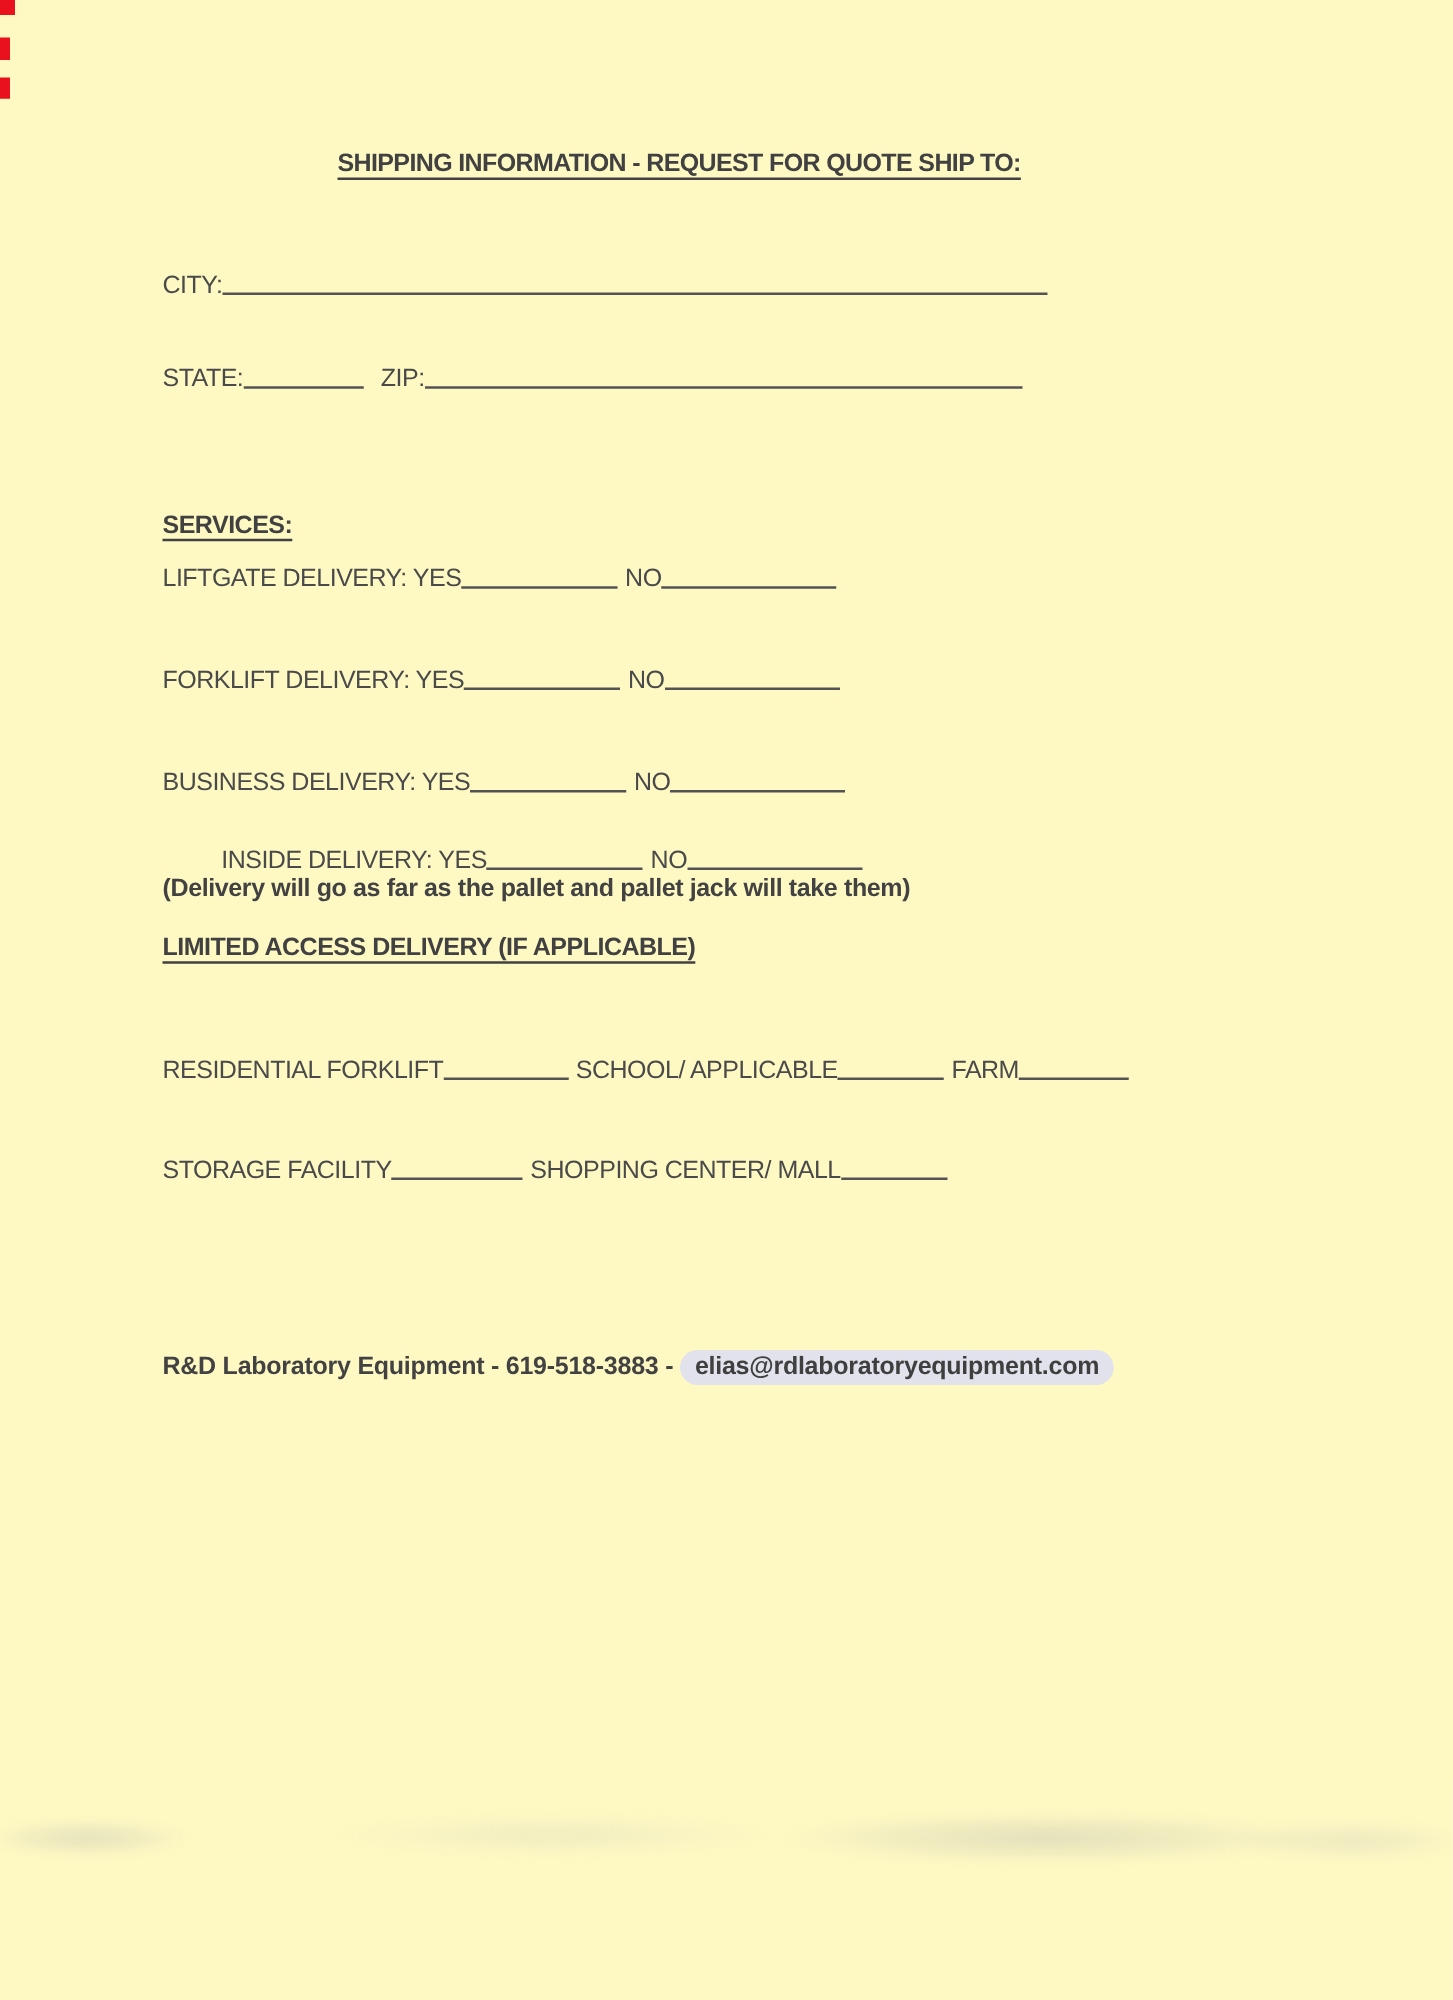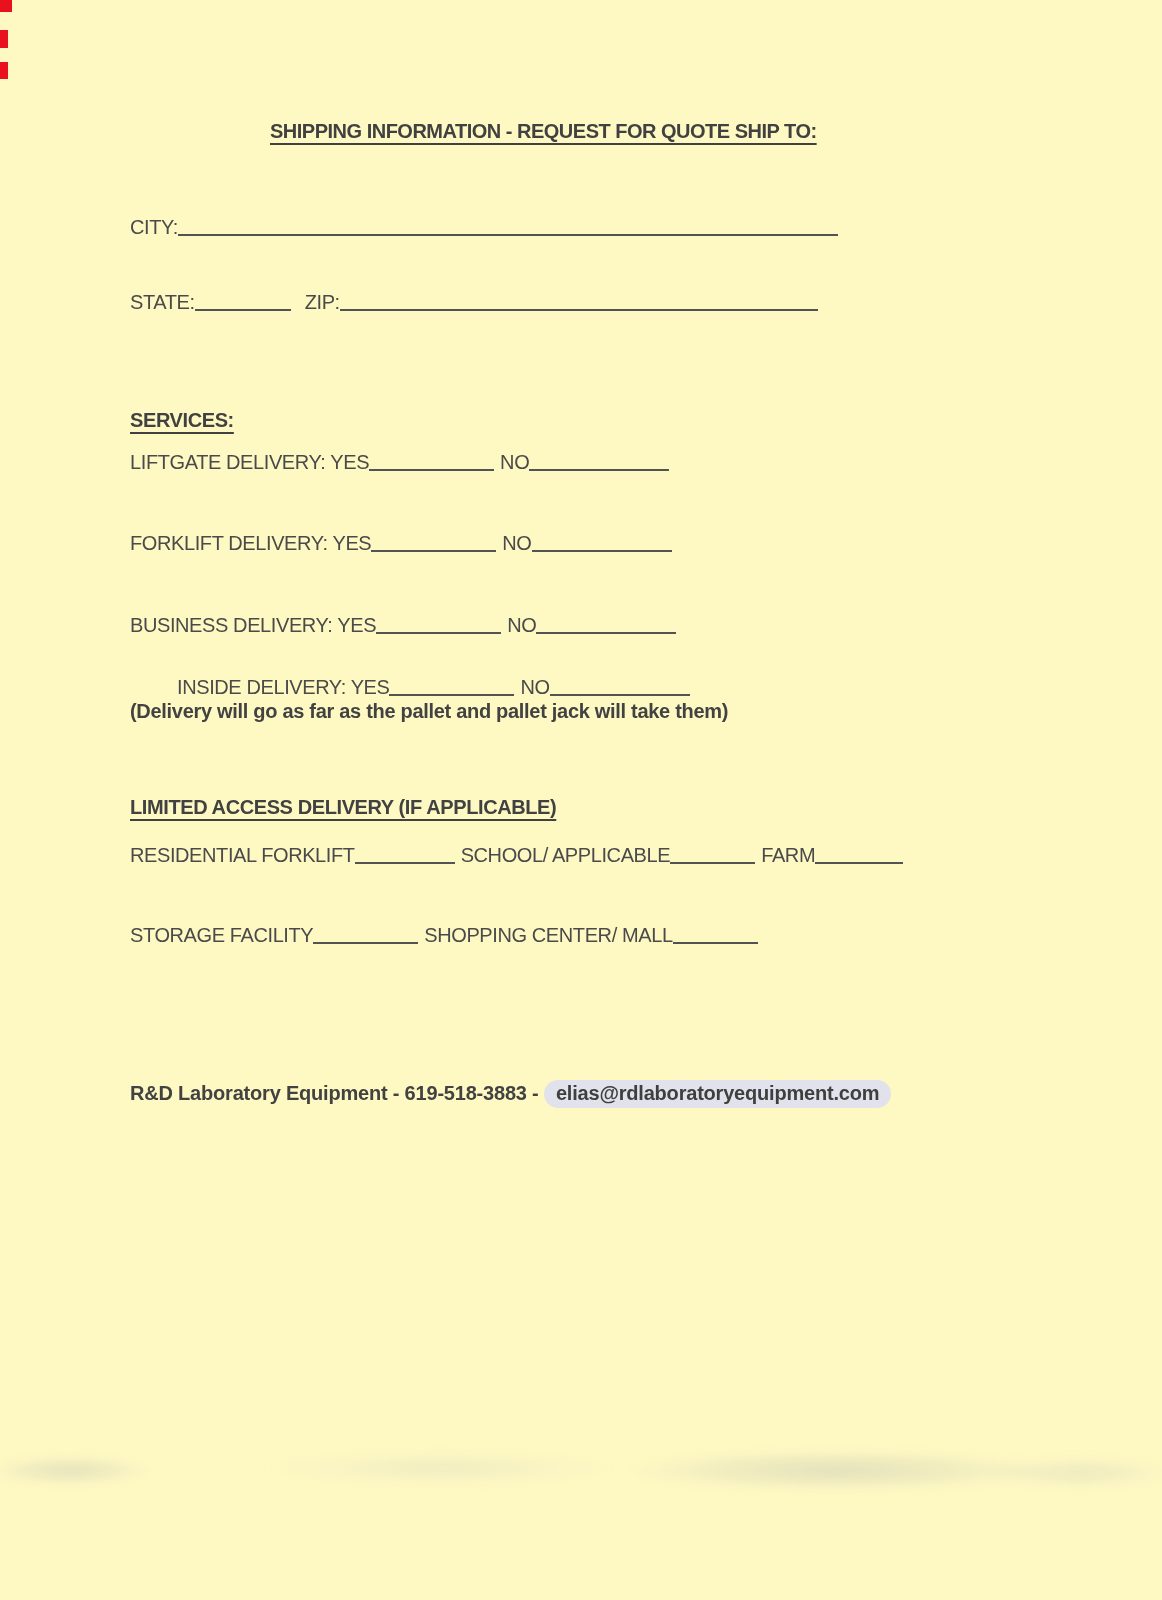--- a/index.html
+++ b/index.html
@@ -105,21 +105,21 @@
     <span>YES</span><span class="blank" style="width:125px;"></span><span>NO</span><span class="blank last" style="width:140px;"></span>
   </div>
 
   <div class="row" style="left:130px;top:676px;margin-left:47px;">
     <span>INSIDE DELIVERY:</span>
     <span>YES</span><span class="blank" style="width:125px;"></span><span>NO</span><span class="blank last" style="width:140px;"></span>
   </div>
 
   <div class="row bold" style="left:130px;top:700px;letter-spacing:-0.3px;">(Delivery will go as far as the pallet and pallet jack will take them)</div>
 
-  <div class="row heading" style="left:130px;top:796px;">LIMITED ACCESS DELIVERY (IF APPLICABLE)</div>
+  <div class="row heading" style="left:130px;top:747px;">LIMITED ACCESS DELIVERY (IF APPLICABLE)</div>
 
   <div class="row" style="left:130px;top:844px;">
     <span>RESIDENTIAL FORKLIFT</span><span class="blank" style="width:100px;"></span><span>SCHOOL/ APPLICABLE</span><span class="blank" style="width:85px;"></span><span>FARM</span><span class="blank last" style="width:88px;"></span>
   </div>
 
   <div class="row" style="left:130px;top:924px;">
     <span>STORAGE FACILITY</span><span class="blank" style="width:105px;"></span><span>SHOPPING CENTER/ MALL</span><span class="blank last" style="width:85px;"></span>
   </div>
 
 

